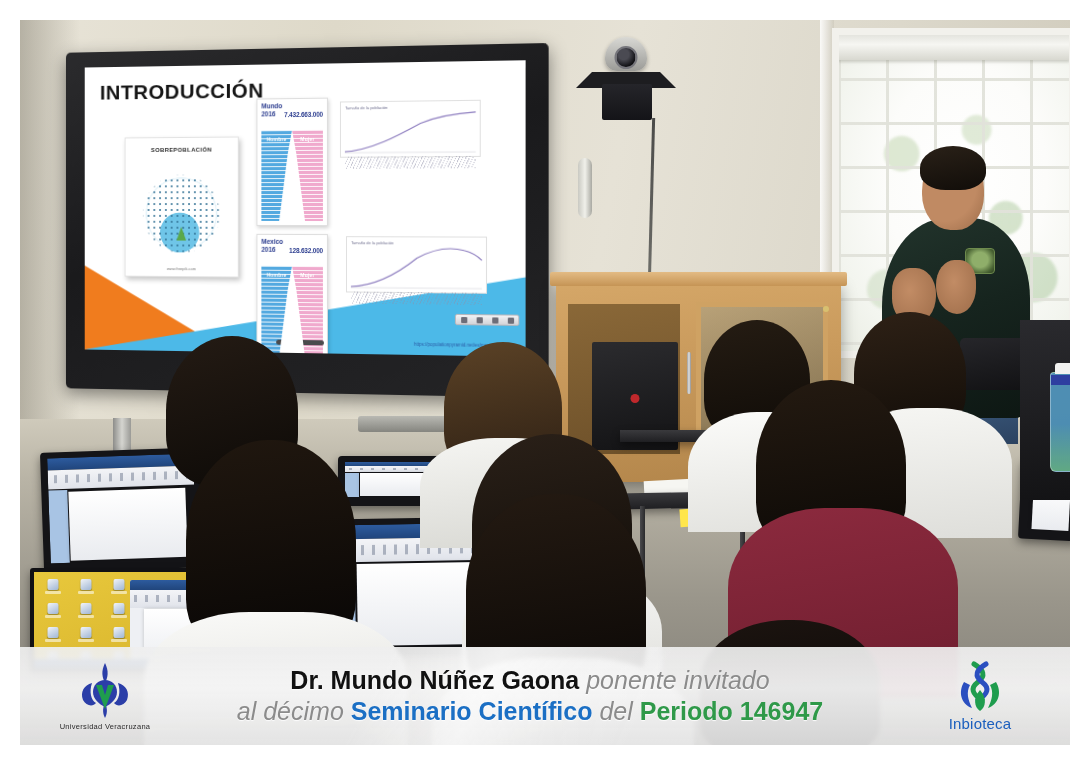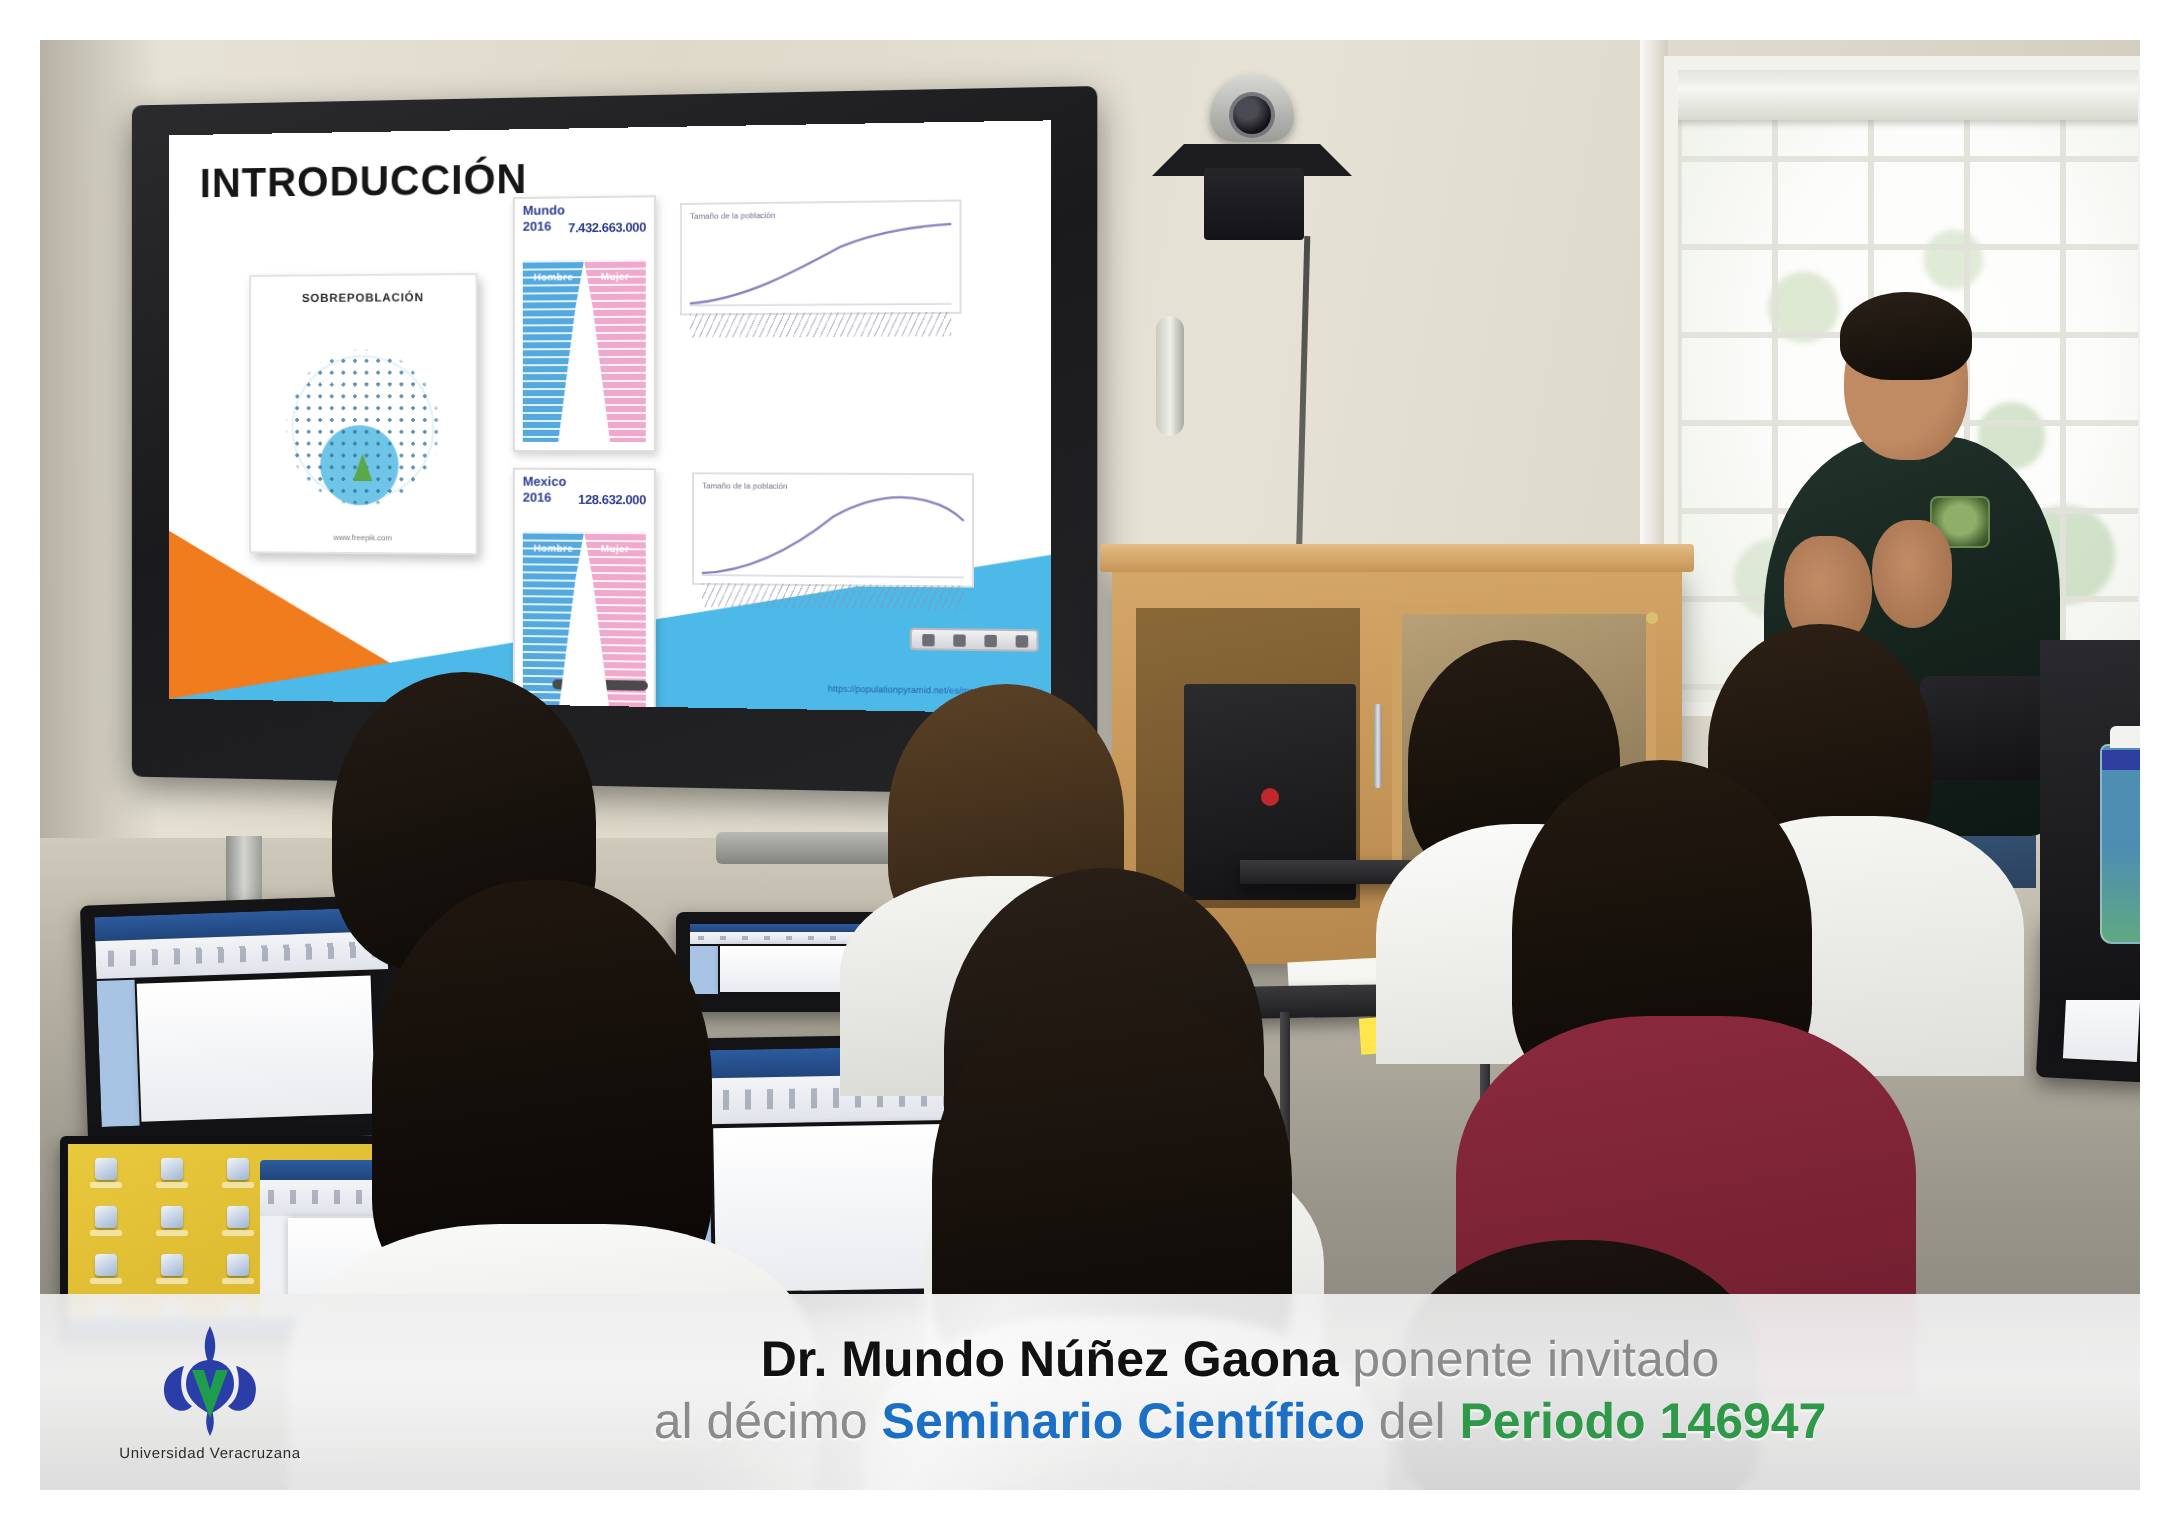--- a/index.html
+++ b/index.html
@@ -474,21 +474,21 @@
     flex: 1; position: relative; z-index: 2;
     text-align: center; line-height: 1.18;
     font-family: "Liberation Sans", sans-serif;
     padding-right: 20px;
   }
   .bt-line1 { font-size: 25px; font-weight: 400; white-space: nowrap; }
   .bt-line2 { font-size: 25px; font-weight: 400; white-space: nowrap; margin-top: 2px; }
   .t-black { color: #111111; font-weight: 700;
              text-shadow: 0 1px 1px rgba(255,255,255,.9); }
   .t-gray  { color: #8b8b8b; font-weight: 400;
-             text-shadow: 0 1px 1px rgba(255,255,255,.9); }
+             text-shadow: 0 1px 1px rgba(255,255,255,.9); font-style: italic; }
   .t-blue  { color: #1b6fc4; font-weight: 700;
              text-shadow: 0 1px 1px rgba(255,255,255,.9); }
   .t-green { color: #2f9949; font-weight: 700;
              text-shadow: 0 1px 1px rgba(255,255,255,.9); }
 
   .banner-logo-right {
     position: relative; width: 180px; height: 100%;
     display: flex; flex-direction: column; align-items: center; justify-content: center;
   }
   .inb-mark { position: relative; width: 56px; height: 54px; }
@@ -805,15 +805,27 @@
 
     <div class="banner-text">
       <div class="bt-line1">
         <span class="t-black">Dr. Mundo Núñez Gaona</span><span class="t-gray"> ponente invitado</span>
       </div>
       <div class="bt-line2">
         <span class="t-gray">al décimo </span><span class="t-blue">Seminario Científico</span><span class="t-gray"> del </span><span class="t-green">Periodo 146947</span>
       </div>
     </div>
 
+    <div class="banner-logo-right">
+      <div class="inb-mark">
+        <svg viewBox="0 0 56 54" width="56" height="54" aria-hidden="true">
+          <path d="M22 4 C 32 10, 34 16, 26 22 C 18 28, 20 34, 30 40" stroke="#1f9d4e" stroke-width="5" fill="none" stroke-linecap="round"></path>
+          <path d="M34 4 C 24 10, 22 16, 30 22 C 38 28, 36 34, 26 40" stroke="#2b4fc0" stroke-width="5" fill="none" stroke-linecap="round"></path>
+          <path d="M12 22 C 6 32, 9 44, 20 48 C 16 40, 14 32, 18 25 Z" fill="#2b4fc0"></path>
+          <path d="M44 22 C 50 32, 47 44, 36 48 C 40 40, 42 32, 38 25 Z" fill="#1f9d4e"></path>
+          <path d="M28 30 C 21 38, 22 47, 28 51 C 34 47, 35 38, 28 30 Z" fill="#1f9d4e"></path>
+        </svg>
+      </div>
+      <div class="inb-caption">Inbioteca</div>
+    </div>
 
   </div>
 </div>
 
 </body></html>

